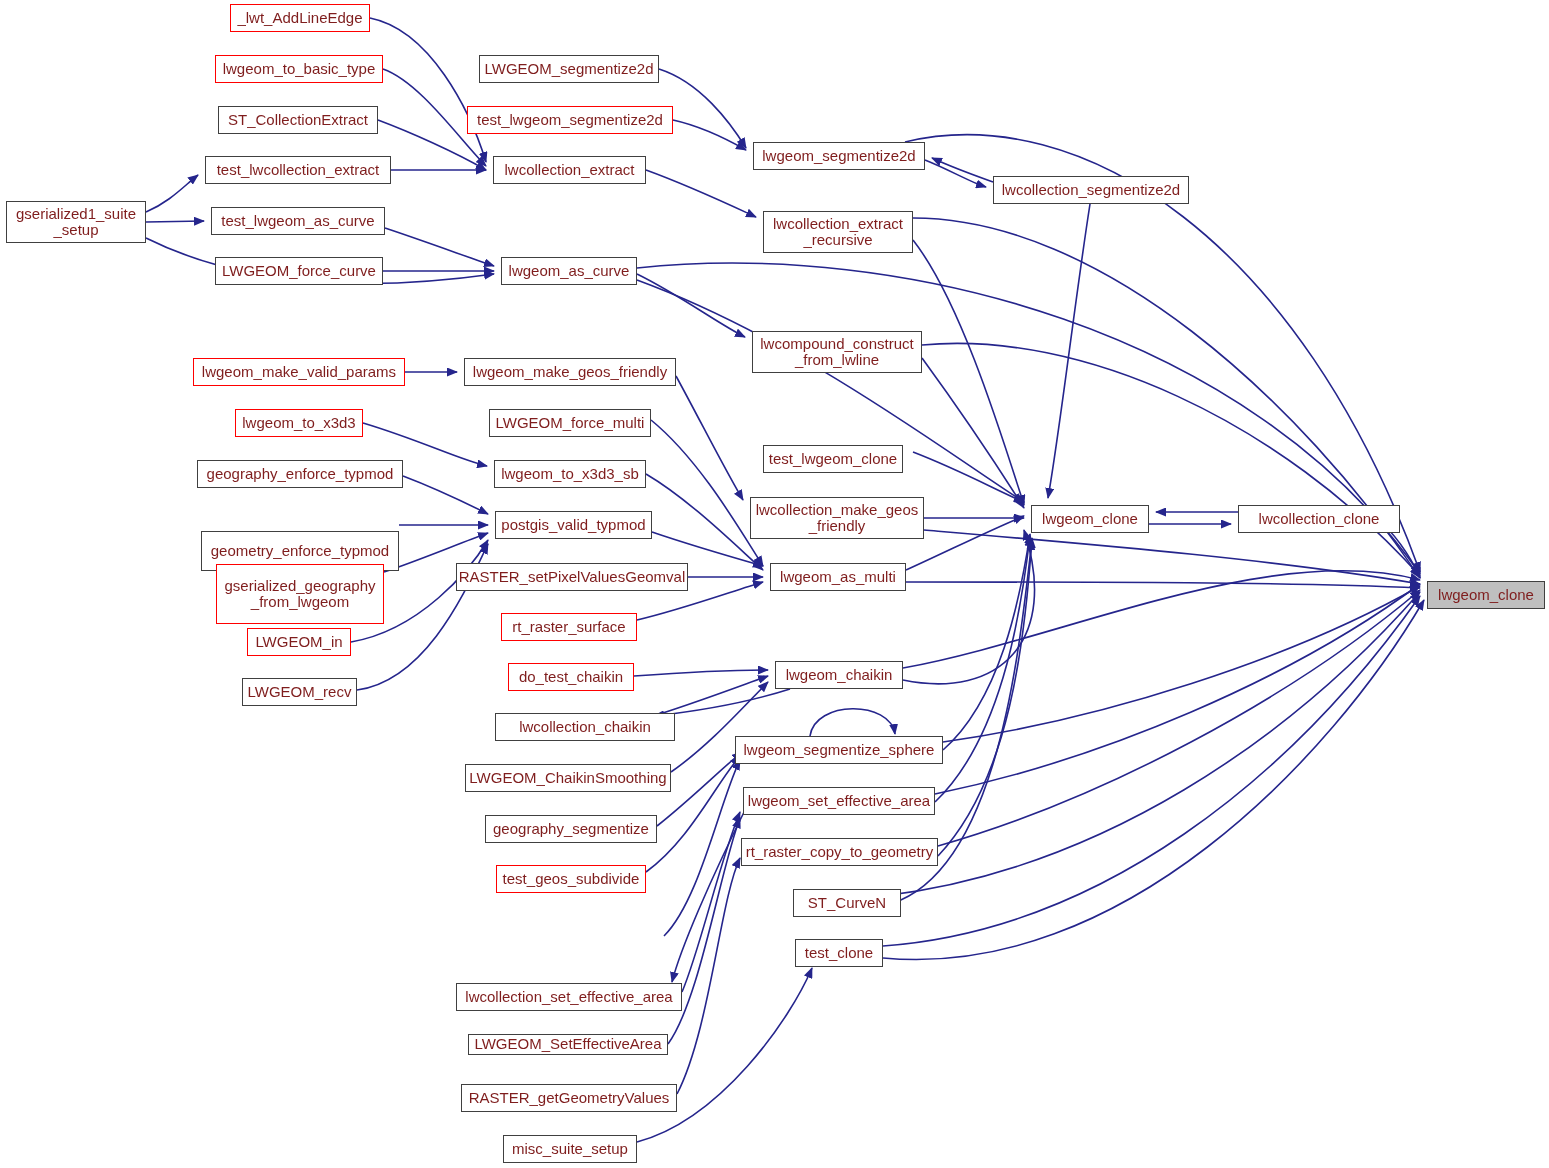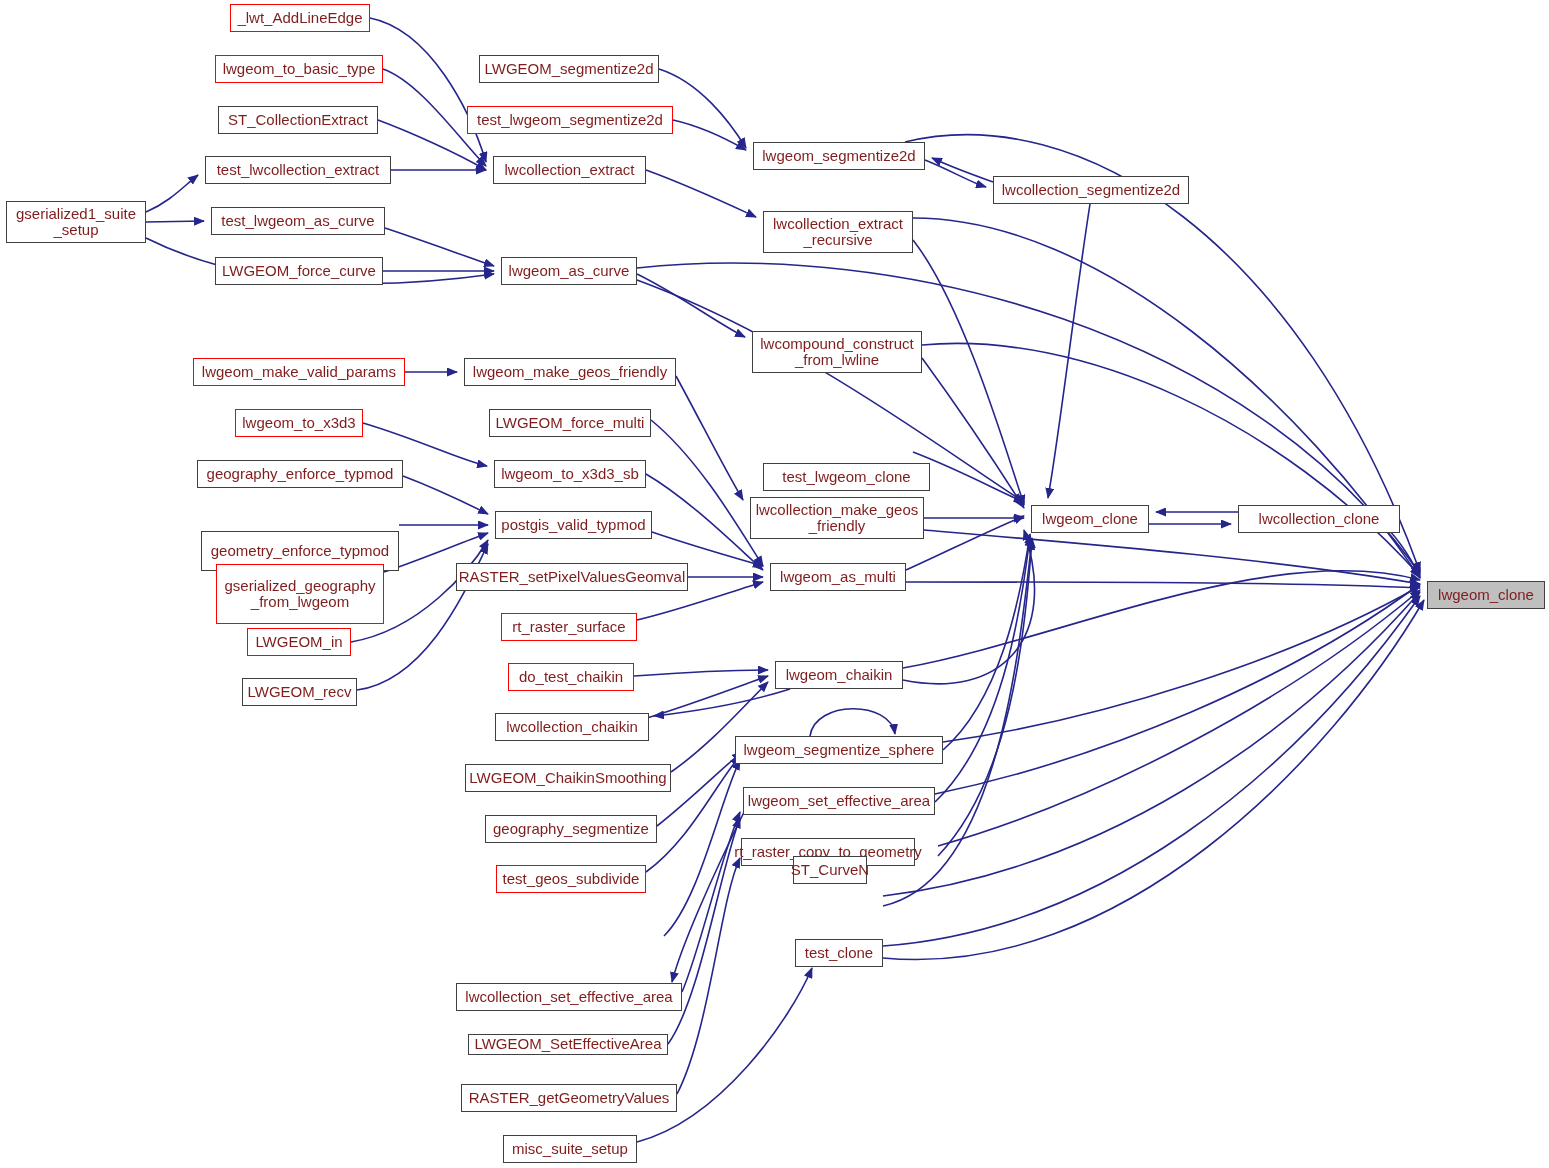--- a/index.html
+++ b/index.html
@@ -163,45 +163,45 @@
   <div class="node" style="left:763px;top:211px;width:150px;height:42px;">lwcollection_extract
 _recursive</div>
   <div class="node" style="left:215px;top:257px;width:168px;height:28px;">LWGEOM_force_curve</div>
   <div class="node" style="left:501px;top:257px;width:136px;height:28px;">lwgeom_as_curve</div>
   <div class="node" style="left:752px;top:331px;width:170px;height:42px;">lwcompound_construct
 _from_lwline</div>
   <div class="node red" style="left:193px;top:358px;width:212px;height:28px;">lwgeom_make_valid_params</div>
   <div class="node" style="left:464px;top:358px;width:212px;height:28px;">lwgeom_make_geos_friendly</div>
   <div class="node red" style="left:235px;top:409px;width:128px;height:28px;">lwgeom_to_x3d3</div>
   <div class="node" style="left:489px;top:409px;width:162px;height:28px;">LWGEOM_force_multi</div>
-  <div class="node" style="left:763px;top:463px;width:167px;height:28px;">test_lwgeom_clone</div>
+  <div class="node" style="left:763px;top:445px;width:140px;height:28px;">test_lwgeom_clone</div>
   <div class="node" style="left:197px;top:460px;width:206px;height:28px;">geography_enforce_typmod</div>
   <div class="node" style="left:494px;top:460px;width:152px;height:28px;">lwgeom_to_x3d3_sb</div>
   <div class="node" style="left:201px;top:531px;width:198px;height:40px;">geometry_enforce_typmod</div>
   <div class="node" style="left:495px;top:511px;width:157px;height:28px;">postgis_valid_typmod</div>
   <div class="node" style="left:750px;top:497px;width:174px;height:42px;">lwcollection_make_geos
 _friendly</div>
   <div class="node" style="left:1031px;top:505px;width:118px;height:28px;">lwgeom_clone</div>
   <div class="node" style="left:1238px;top:505px;width:162px;height:28px;">lwcollection_clone</div>
   <div class="node red" style="left:216px;top:564px;width:168px;height:60px;">gserialized_geography
 _from_lwgeom</div>
   <div class="node" style="left:456px;top:563px;width:232px;height:28px;">RASTER_setPixelValuesGeomval</div>
   <div class="node" style="left:770px;top:563px;width:136px;height:28px;">lwgeom_as_multi</div>
   <div class="node cur" style="left:1427px;top:581px;width:118px;height:28px;">lwgeom_clone</div>
   <div class="node red" style="left:501px;top:613px;width:136px;height:28px;">rt_raster_surface</div>
   <div class="node red" style="left:247px;top:628px;width:104px;height:28px;">LWGEOM_in</div>
   <div class="node red" style="left:508px;top:663px;width:126px;height:28px;">do_test_chaikin</div>
   <div class="node" style="left:775px;top:661px;width:128px;height:28px;">lwgeom_chaikin</div>
   <div class="node" style="left:242px;top:678px;width:115px;height:28px;">LWGEOM_recv</div>
-  <div class="node" style="left:495px;top:713px;width:154px;height:28px;">lwcollection_chaikin</div>
+  <div class="node" style="left:495px;top:713px;width:180px;height:28px;">lwcollection_chaikin</div>
   <div class="node" style="left:735px;top:736px;width:208px;height:28px;">lwgeom_segmentize_sphere</div>
   <div class="node" style="left:465px;top:764px;width:206px;height:28px;">LWGEOM_ChaikinSmoothing</div>
   <div class="node" style="left:743px;top:787px;width:192px;height:28px;">lwgeom_set_effective_area</div>
   <div class="node" style="left:485px;top:815px;width:172px;height:28px;">geography_segmentize</div>
-  <div class="node" style="left:741px;top:838px;width:174px;height:28px;">rt_raster_copy_to_geometry</div>
+  <div class="node" style="left:741px;top:838px;width:197px;height:28px;">rt_raster_copy_to_geometry</div>
   <div class="node red" style="left:496px;top:865px;width:150px;height:28px;">test_geos_subdivide</div>
-  <div class="node" style="left:793px;top:856px;width:74px;height:28px;">ST_CurveN</div>
+  <div class="node" style="left:793px;top:889px;width:108px;height:28px;">ST_CurveN</div>
   <div class="node" style="left:795px;top:939px;width:88px;height:28px;">test_clone</div>
   <div class="node" style="left:456px;top:983px;width:226px;height:28px;">lwcollection_set_effective_area</div>
   <div class="node" style="left:468px;top:1034px;width:200px;height:21px;text-align:center;">LWGEOM_SetEffectiveArea</div>
   <div class="node" style="left:461px;top:1084px;width:216px;height:28px;">RASTER_getGeometryValues</div>
   <div class="node" style="left:503px;top:1135px;width:134px;height:28px;">misc_suite_setup</div>
 </div>
 
 </body></html>

